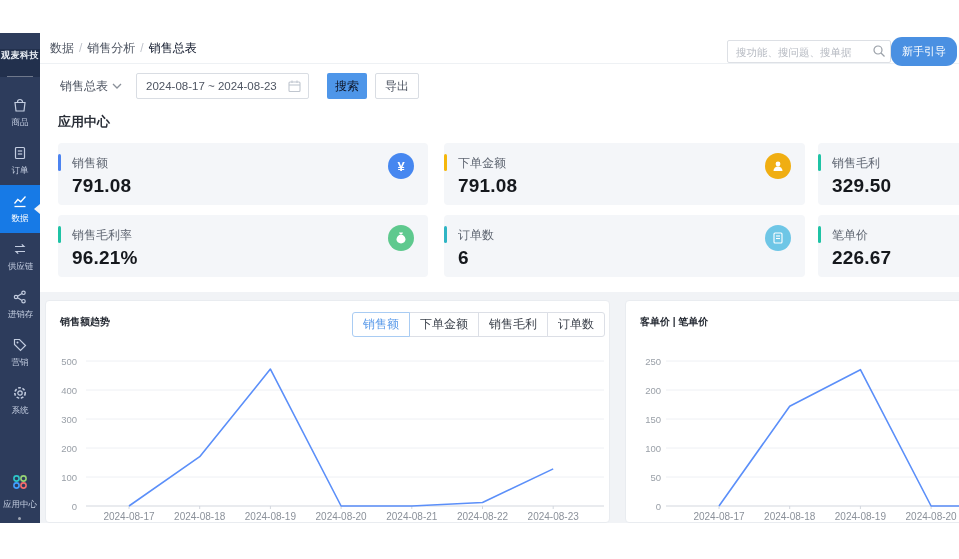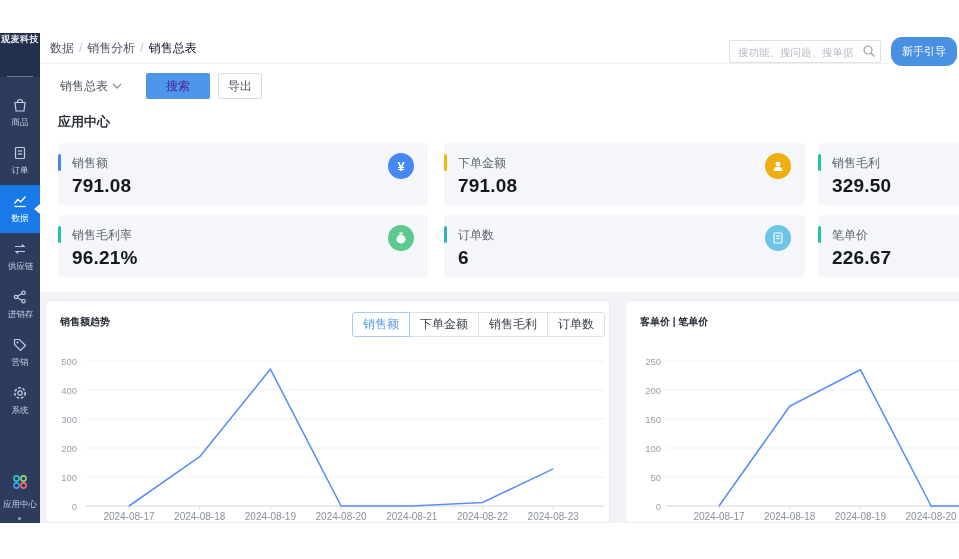--- a/index.html
+++ b/index.html
@@ -3,22 +3,22 @@
 <meta charset="utf-8">
 <style>
   * { margin:0; padding:0; box-sizing:border-box; }
   html,body { width:959px; height:559px; background:#ffffff; overflow:hidden;
     font-family:"Liberation Sans","DejaVu Sans",sans-serif; }
   .app { position:absolute; left:0; top:33px; width:959px; height:490px;
     background:#f1f3f6; overflow:hidden; }
 
   
   .sidebar { position:absolute; left:0; top:0; bottom:0; width:40px; background:#2d3c5c; z-index:5; }
-  .logo { height:44px; background:#22304d; display:flex; flex-direction:column;
-    align-items:center; justify-content:space-between; }
+  .logo { height:28px; background:#22304d; display:flex; flex-direction:column;
+    align-items:center; justify-content:space-between;margin-top:16px; }
   .logo-text { color:#e8edf5; font-size:9px; font-weight:bold; letter-spacing:.5px; white-space:nowrap; }
   .logo-sub { width:26px; height:1px; background:rgba(255,255,255,.35); margin-top:2px; }
   .side-menu { margin-top:12px; }
   .side-item { position:relative; width:40px; height:48px; display:flex; flex-direction:column;
     align-items:center; justify-content:center; color:#c3cde0; cursor:pointer; }
   .side-item .side-icon { width:16px; height:16px; display:block; }
   .side-item .side-icon svg { width:16px; height:16px; display:block; }
   .side-label { font-size:9px; margin-top:3px; white-space:nowrap; transform:scale(.95); }
   .side-item.active { background:#177ae6; color:#ffffff; }
   .notch { position:absolute; right:0; top:50%; margin-top:-5px; width:0; height:0;
@@ -30,38 +30,38 @@
     border-radius:50%; background:rgba(255,255,255,.55); }
 
   
   .header { position:absolute; left:40px; top:0; width:919px; height:31px; background:#fff;
     border-bottom:1px solid #eef1f4; display:flex; align-items:center; z-index:3; }
   .crumbs { display:flex; align-items:center; padding-left:10px; font-size:12px; color:#4e5562; }
   .crumb { cursor:pointer; }
   .crumb-sep { color:#c0c4cc; margin:0 5px; }
   .crumb.current { color:#0f172a; }
   .hdr-right { position:absolute; right:2px; top:4px; display:flex; align-items:center; }
-  .search-box { position:relative; width:152px; height:23px; margin-right:10px; }
+  .search-box { position:relative; width:164px; height:23px; }
   .search-box input { width:100%; height:100%; border:1px solid #dde0e5; border-radius:2px;
     font-size:10.5px; padding:0 22px 0 8px; color:#4e5562; outline:none; font-family:inherit; }
   .search-box input::placeholder { color:#b6bac2; }
   .search-box .mag { position:absolute; right:5px; top:4px; width:14px; height:14px; }
   .guide-btn { height:29px; border-radius:11px; background:#4a90e2; color:#fff; border:none;
     font-size:11px; padding:0 11px; cursor:pointer; font-family:inherit; white-space:nowrap; }
 
   
   .white-block { position:absolute; left:40px; top:31px; width:1140px; height:228px; background:#fff; }
   .filter-row { position:absolute; left:0; top:0; width:100%; height:44px; display:flex; align-items:center; }
   .date-type { display:flex; align-items:center; margin-left:20px; font-size:12px; color:#4e5562; cursor:pointer; }
   .date-type svg { width:10px; height:7px; margin-left:4px; }
   .date-input { position:relative; margin-left:14px; width:173px; height:26px; border:1px solid #d9dde3;
     border-radius:2px; display:flex; align-items:center; cursor:pointer; background:#fff; }
   .date-input .date-text { font-size:11.5px; color:#4e5562; padding-left:9px; }
   .date-input .cal { position:absolute; right:6px; top:5px; width:15px; height:15px; }
-  .btn-search { margin-left:24px; height:26px; padding:0 20px; background:#4e96e9; color:#4c1d95; border:none;
+  .btn-search { margin-left:18px; height:26px; padding:0 8px; background:#4e96e9; color:#0f172a; border:none;
     border-radius:2px; font-size:12px; cursor:pointer; font-family:inherit; }
   .btn-export { margin-left:8px; height:26px; padding:0 9px; background:#fff; color:#4e5562;
     border:1px solid #d9dde3; border-radius:2px; font-size:12px; cursor:pointer; font-family:inherit; }
   .section-title { position:absolute; left:18px; top:49px; font-size:13px; font-weight:bold; color:#2a2f38; }
   .cards-row { position:absolute; left:0; height:62px; }
   .row1 { top:79px; } .row2 { top:151px; }
   .card { position:absolute; top:0; height:62px; background:#f4f6f9; border-radius:4px; }
   .card-accent { position:absolute; left:0; top:11px; width:3px; height:17px; border-radius:2px; }
   .card-label { position:absolute; left:14px; top:12px; font-size:12px; color:#5f6672; }
   .card-value { position:absolute; left:14px; top:32px; font-size:19px; font-weight:bold; color:#15181d; letter-spacing:.2px; }
@@ -199,20 +199,31 @@
     </div>
   </div>
 
   <div class="white-block">
     <div class="filter-row">
       <span class="date-type">
         <span>销售总表</span>
         <svg viewBox="0 0 10 7">
           <path d="M1 1 L5 5 L9 1" stroke="#8a9099" stroke-width="1.3" fill="none"></path>
         </svg>
+      </span>
+      <span class="date-input">
+        <span class="date-text">2024-08-17 ~ 2024-08-23</span>
+        <span class="cal">
+          <svg viewBox="0 0 15 15" fill="none">
+            <rect x="2" y="3" width="11" height="9.5" rx="1" stroke="#c0c6cf" stroke-width="1.1"></rect>
+            <line x1="2" y1="6" x2="13" y2="6" stroke="#c0c6cf" stroke-width="1.1"></line>
+            <line x1="5" y1="1.5" x2="5" y2="4" stroke="#c0c6cf" stroke-width="1.1"></line>
+            <line x1="10" y1="1.5" x2="10" y2="4" stroke="#c0c6cf" stroke-width="1.1"></line>
+          </svg>
+        </span>
       </span>
       <button class="btn-search">搜索</button>
       <button class="btn-export">导出</button>
     </div>
     <div class="section-title">应用中心</div>
     <div class="cards-row row1">
         <div class="card" style="left: 18px; width: 370px;">
           <span class="card-accent" style="background:#4c83f0"></span>
           <span class="card-label">销售额</span>
           <span class="card-value">791.08</span>

